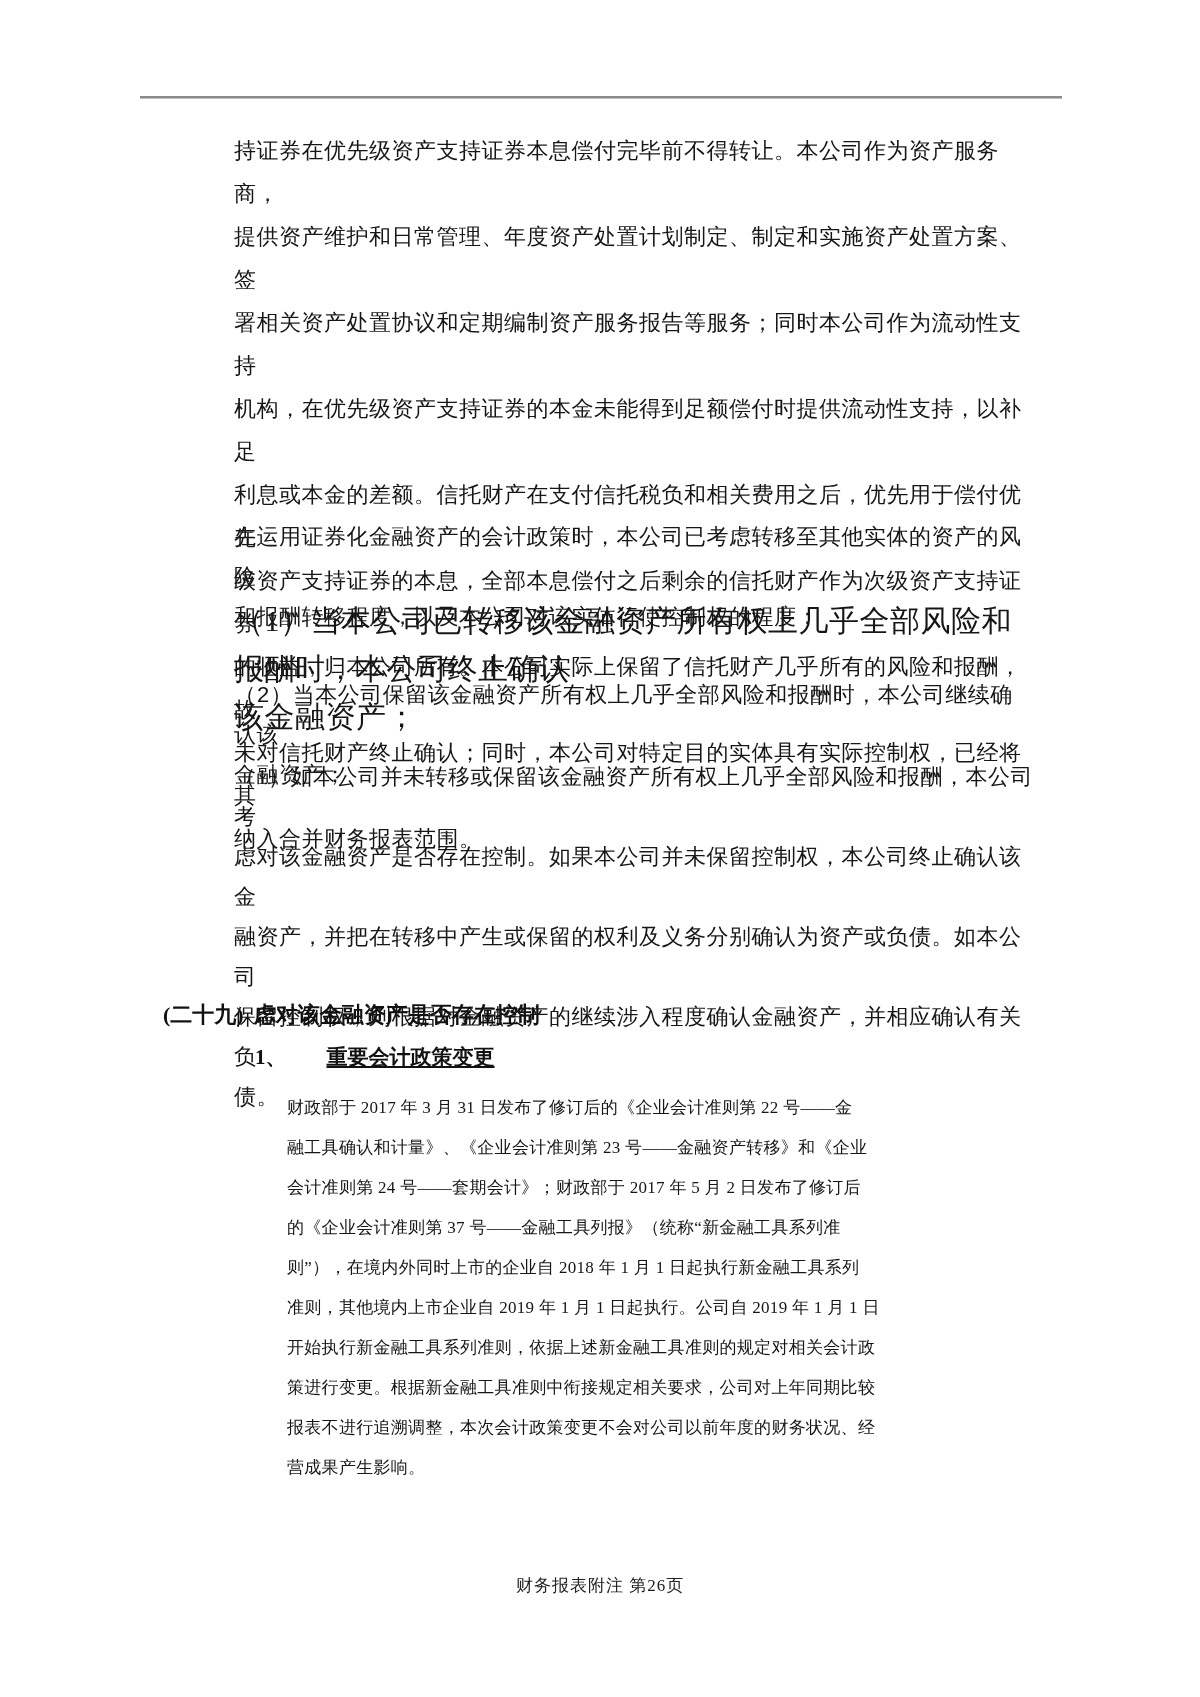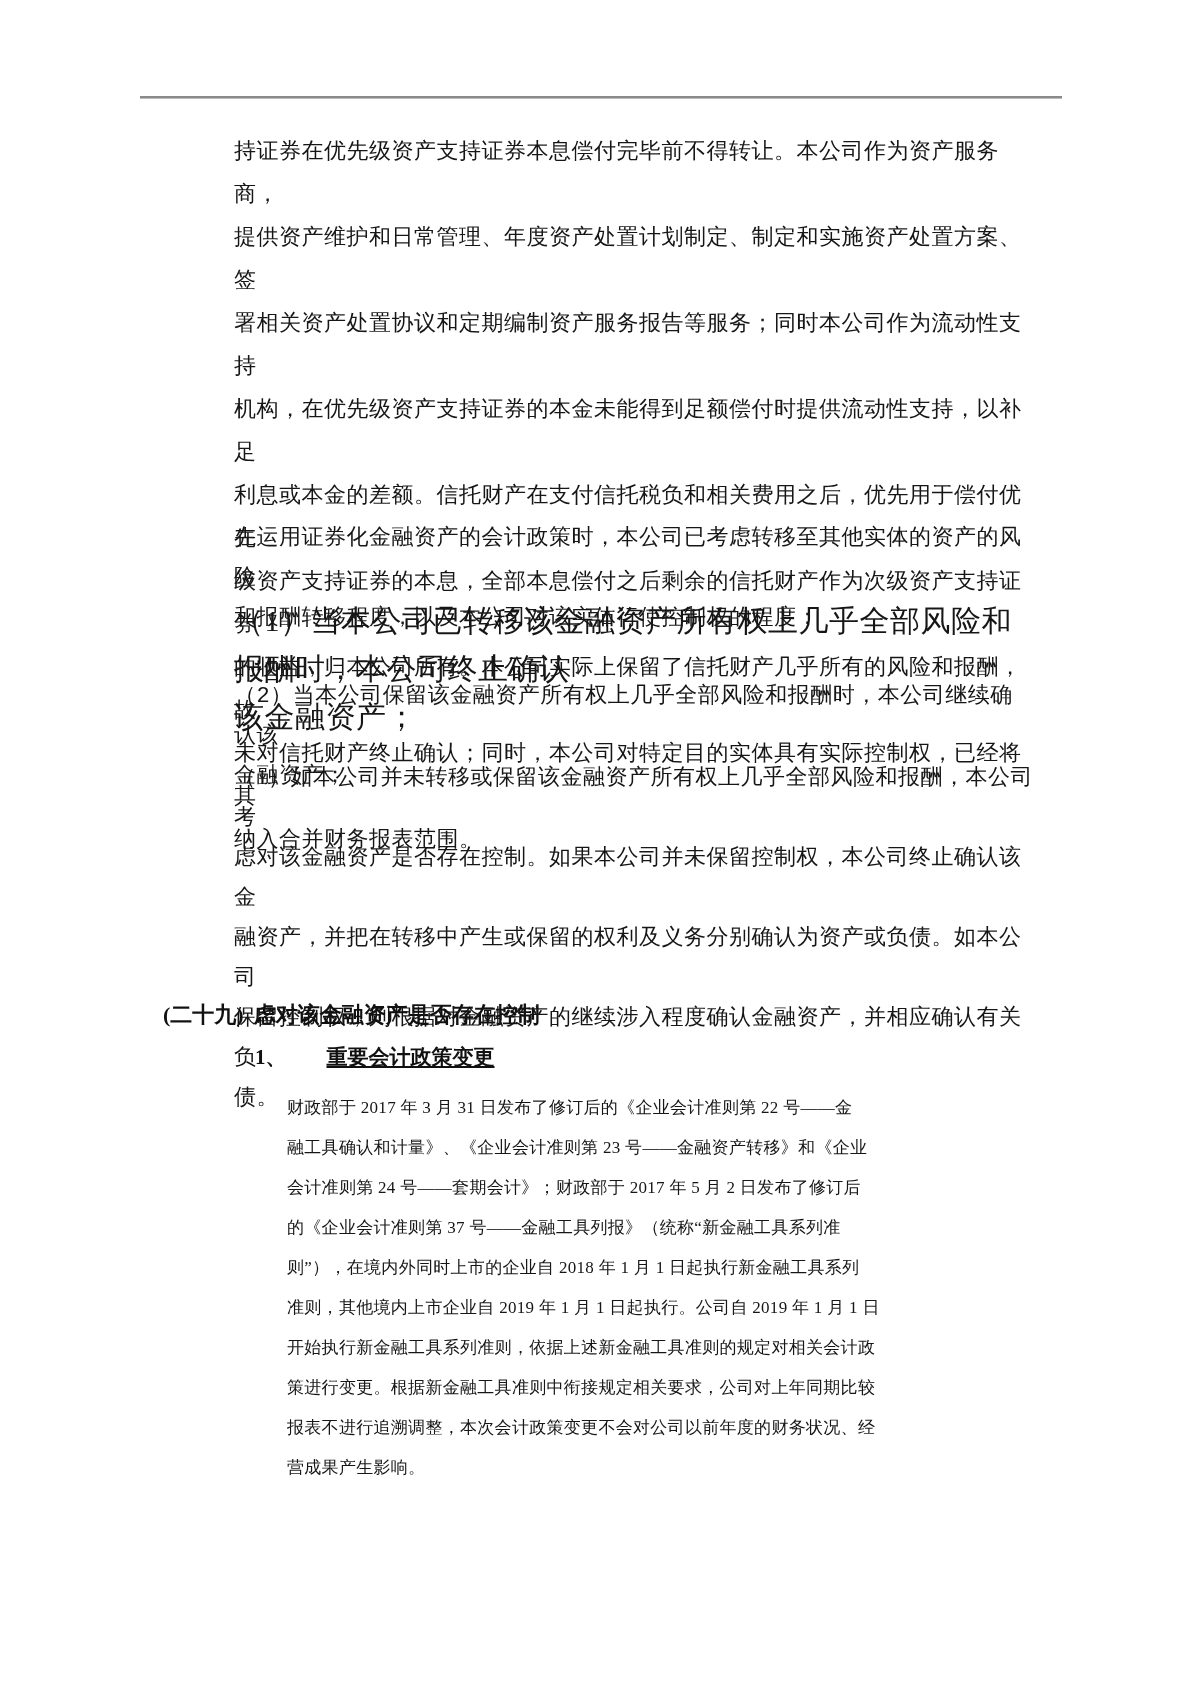--- a/index.html
+++ b/index.html
@@ -115,14 +115,15 @@
 融工具确认和计量》、《企业会计准则第 23 号——金融资产转移》和《企业
 会计准则第 24 号——套期会计》；财政部于 2017 年 5 月 2 日发布了修订后
 的《企业会计准则第 37 号——金融工具列报》（统称“新金融工具系列准
 则”），在境内外同时上市的企业自 2018 年 1 月 1 日起执行新金融工具系列
 准则，其他境内上市企业自 2019 年 1 月 1 日起执行。公司自 2019 年 1 月 1 日
 开始执行新金融工具系列准则，依据上述新金融工具准则的规定对相关会计政
 策进行变更。根据新金融工具准则中衔接规定相关要求，公司对上年同期比较
 报表不进行追溯调整，本次会计政策变更不会对公司以前年度的财务状况、经
 营成果产生影响。</div>
 
+  <div class="footer">财务报表附注 第26页</div>
 
 </div>
 
 </body></html>

